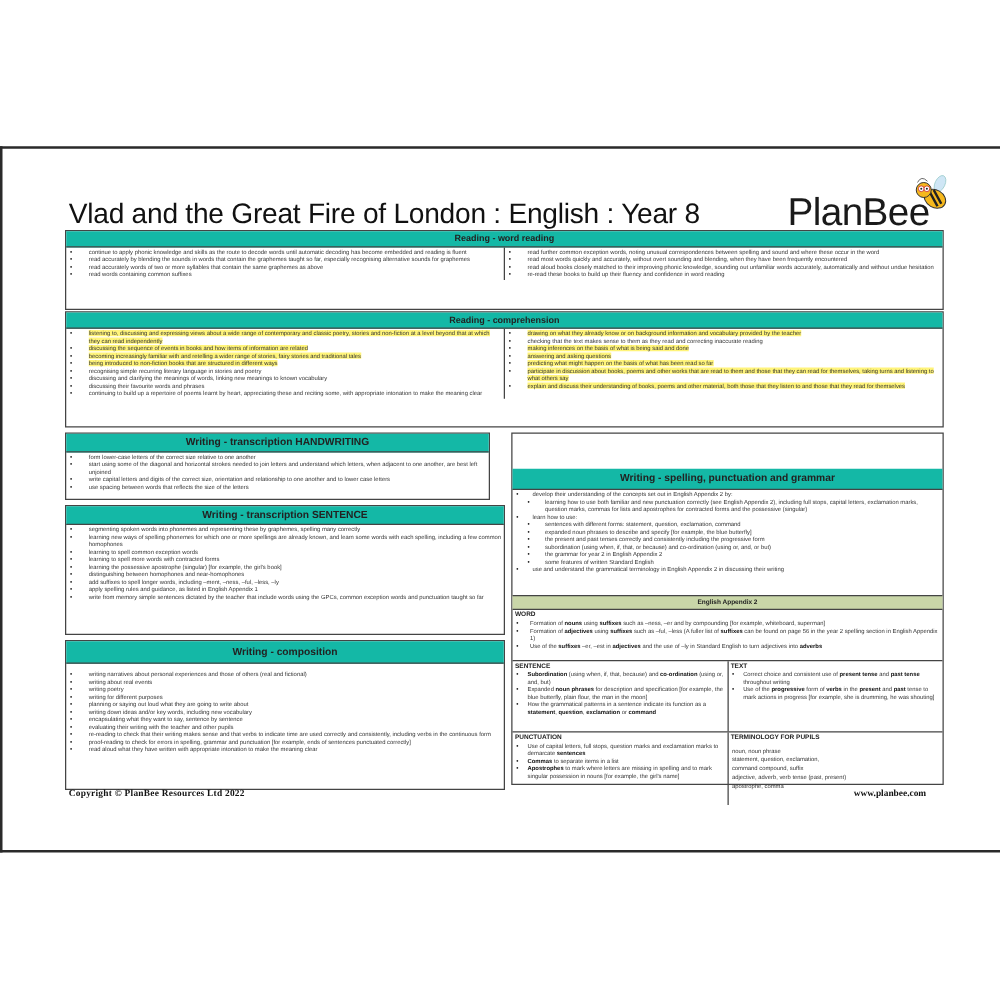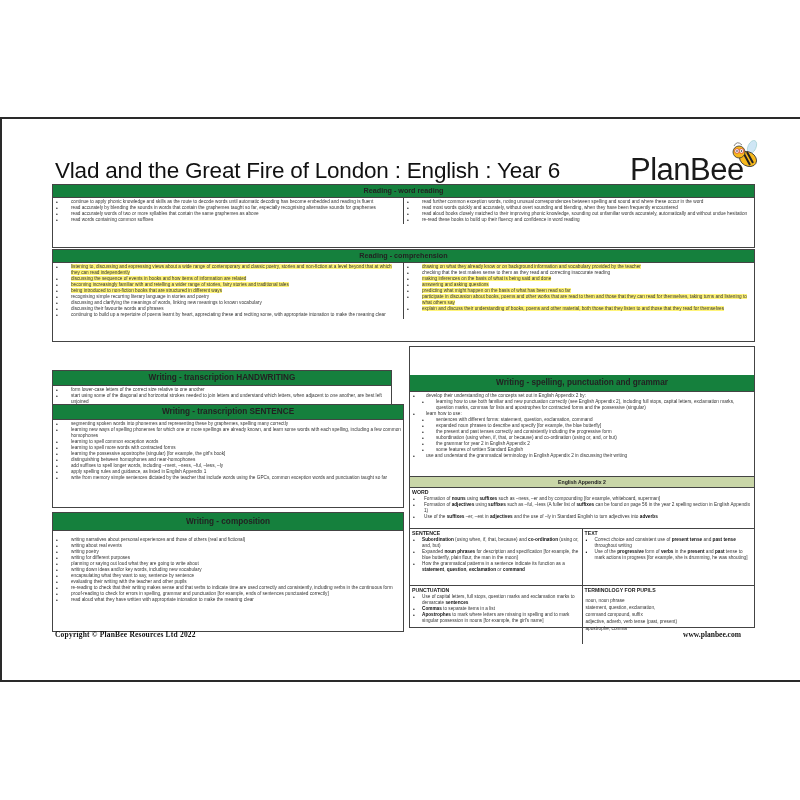--- a/index.html
+++ b/index.html
@@ -6,21 +6,21 @@
   body { width:800px; height:800px; background:#ffffff; position:relative; overflow:hidden;
          font-family:"Liberation Sans", sans-serif; color:#222; }
   .frame { position:absolute; left:0; top:117px; width:810px; height:565px;
            border-top:2px solid #2a2a2a; border-bottom:2px solid #2a2a2a; border-left:2px solid #2a2a2a; box-sizing:border-box; }
   .title { position:absolute; left:55px; top:158px; font-size:22.5px; color:#111; letter-spacing:-0.2px; white-space:nowrap; }
   .logo { position:absolute; left:630px; top:140px; width:130px; height:44px; }
   .logo-text { position:absolute; left:0; top:12px; font-size:31px; color:#1a1a1a; letter-spacing:-0.5px; }
   .bee { position:absolute; left:98px; top:0; width:34px; height:30px; }
 
   .box { position:absolute; border:1.5px solid #444; box-sizing:border-box; background:#fff; }
-  .hdr { background:#15803d; border-bottom:1.5px solid #444; text-align:center; font-weight:bold;
+  .hdr { background:#14b8a6; border-bottom:1.5px solid #444; text-align:center; font-weight:bold;
          font-size:7.2px; height:12px; line-height:12px; color:#222; }
   .hdr.big { font-size:8.2px; height:14px; line-height:14px; }
   .cols { display:flex; }
   .col { flex:1; padding:1px 2px; }
   .col + .col { border-left:1.5px solid #444; }
   ul { list-style:none; margin:0; padding:0; }
   li { position:relative; padding-left:16px; font-size:4.7px; line-height:6px; color:#333; }
   li::before { content:"\2022"; position:absolute; left:1px; top:0; font-size:5px; color:#111; }
   li.sub { padding-left:24px; }
   li.sub::before { left:10px; }
@@ -35,21 +35,21 @@
   b { color:#111; }
 
   .footer-left { position:absolute; left:55px; top:630px; font-size:7.5px; font-weight:bold; color:#111; font-family:Liberation Serif, serif; letter-spacing:0.2px; }
   .footer-right { position:absolute; left:683px; top:630px; font-size:7.5px; font-weight:bold; color:#111; font-family:Liberation Serif, serif;text-align:center; }
 </style>
 </head>
 <body>
 
 <div class="frame"></div>
 
-<div class="title">Vlad and the Great Fire of London : English : Year 6</div>
+<div class="title">Vlad and the Great Fire of London : English : Year 8</div>
 
 <div class="logo">
   <span class="logo-text">PlanBee</span>
   <svg class="bee" viewBox="0 0 34 30">
     <ellipse cx="24" cy="7" rx="4" ry="7" fill="#cfe6f5" stroke="#9cc" stroke-width="0.6" transform="rotate(25 24 7)"></ellipse>
     <ellipse cx="20" cy="19" rx="9" ry="7" fill="#f6b81d" stroke="#333" stroke-width="0.8" transform="rotate(30 20 19)"></ellipse>
     <path d="M16 14 L22 25 M19 12 L25 23" stroke="#222" stroke-width="2"></path>
     <circle cx="11" cy="12" r="6" fill="#f6b81d" stroke="#333" stroke-width="0.8"></circle>
     <circle cx="9" cy="11" r="2.3" fill="#fff" stroke="#c33" stroke-width="0.7"></circle>
     <circle cx="13.5" cy="11" r="2.3" fill="#fff" stroke="#c33" stroke-width="0.7"></circle>
@@ -103,21 +103,21 @@
       <li><span class="hl">making inferences on the basis of what is being said and done</span></li>
       <li><span class="hl">answering and asking questions</span></li>
       <li><span class="hl">predicting what might happen on the basis of what has been read so far</span></li>
       <li><span class="hl">participate in discussion about books, poems and other works that are read to them and those that they can read for themselves, taking turns and listening to what others say</span></li>
       <li><span class="hl">explain and discuss their understanding of books, poems and other material, both those that they listen to and those that they read for themselves</span></li>
     </ul>
       </div>
   </div>
 </div>
 
-<div class="box" style="left:52px; top:346px; width:340px; height:54px;margin-top:24px;">
+<div class="box" style="left:52px; top:346px; width:340px; height:54px;">
   <div class="hdr big">Writing - transcription HANDWRITING</div>
   <div class="col">
       <ul>
     <li>form lower-case letters of the correct size relative to one another</li>
     <li>start using some of the diagonal and horizontal strokes needed to join letters and understand which letters, when adjacent to one another, are best left unjoined</li>
     <li>write capital letters and digits of the correct size, orientation and relationship to one another and to lower case letters</li>
     <li>use spacing between words that reflects the size of the letters</li>
   </ul>
     </div>
 </div>

